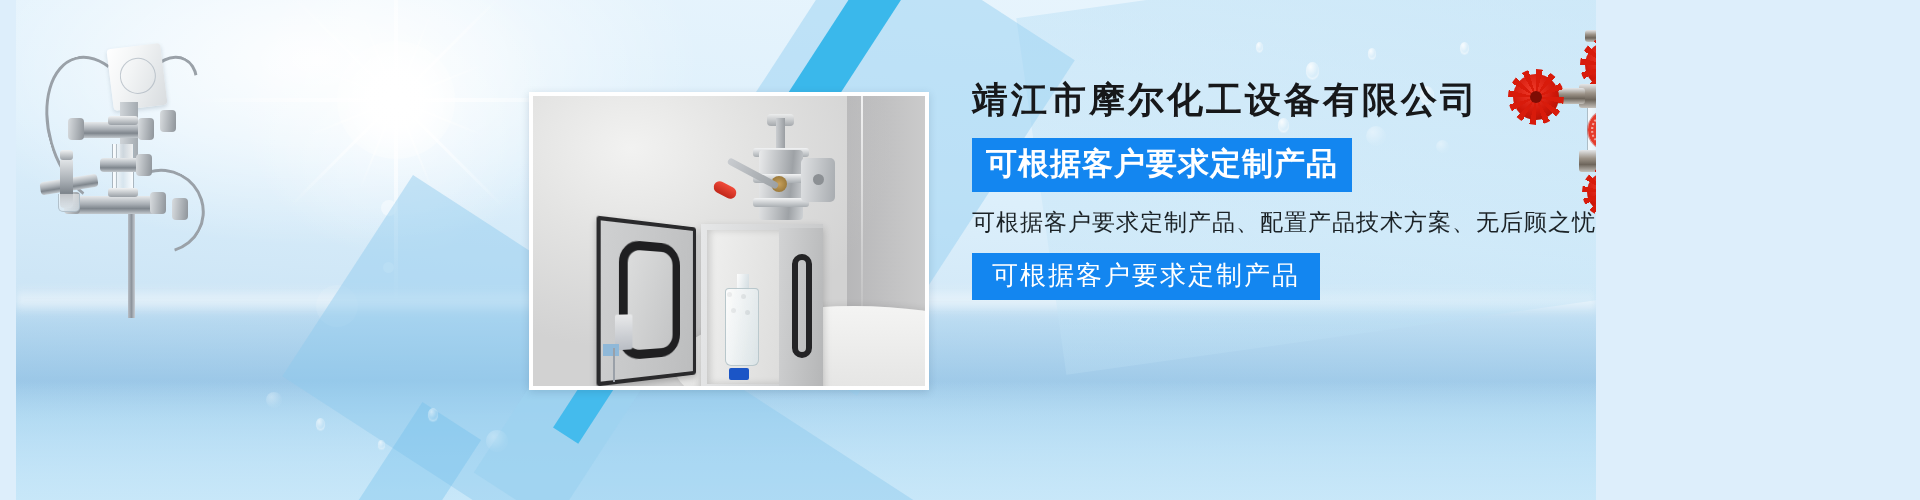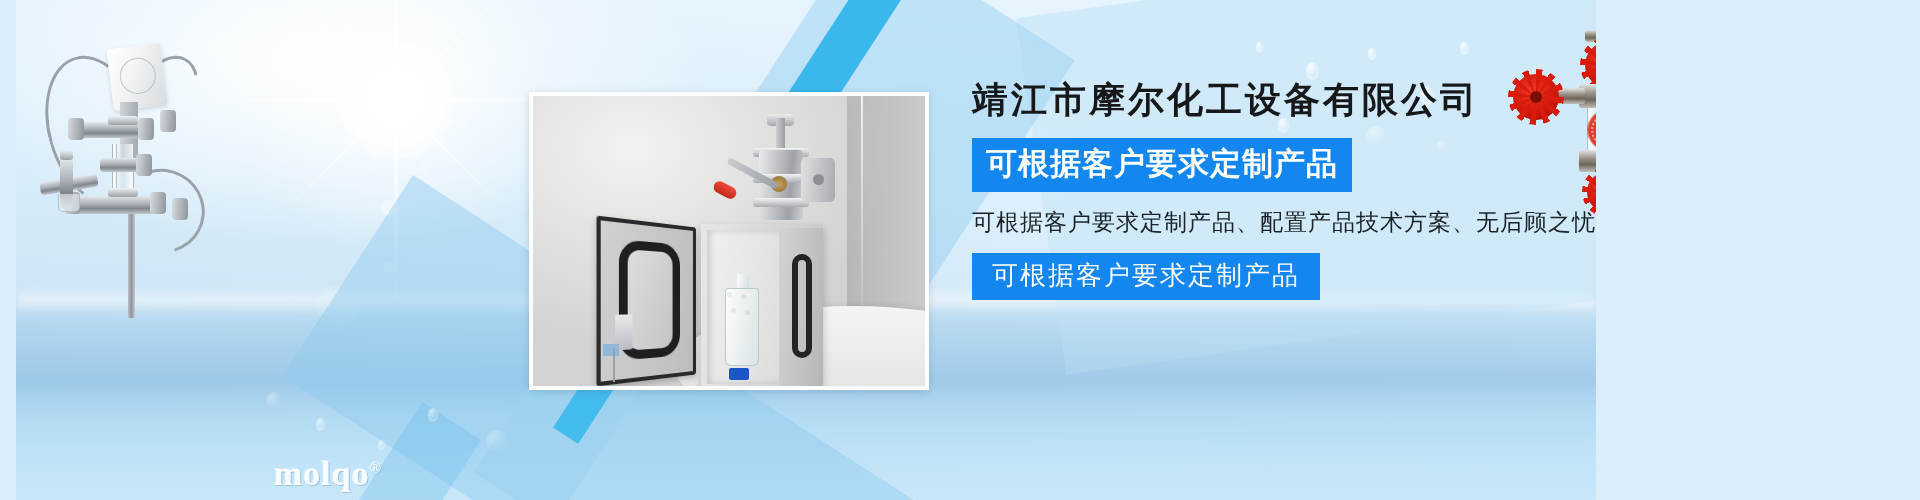--- a/index.html
+++ b/index.html
@@ -570,15 +570,14 @@
     <div class="gv-tube"></div>
   </div>
 
   <div class="textblock">
     <div class="company">靖江市摩尔化工设备有限公司</div>
     <div><span class="hl1">可根据客户要求定制产品</span></div>
     <div class="line3">可根据客户要求定制产品、配置产品技术方案、无后顾之忧</div>
     <div><span class="hl2">可根据客户要求定制产品</span></div>
   </div>
 
-  <div class="watermark"><span>molqo</span><sup>®</sup></div>
 
 </div>
 
 </body></html>

